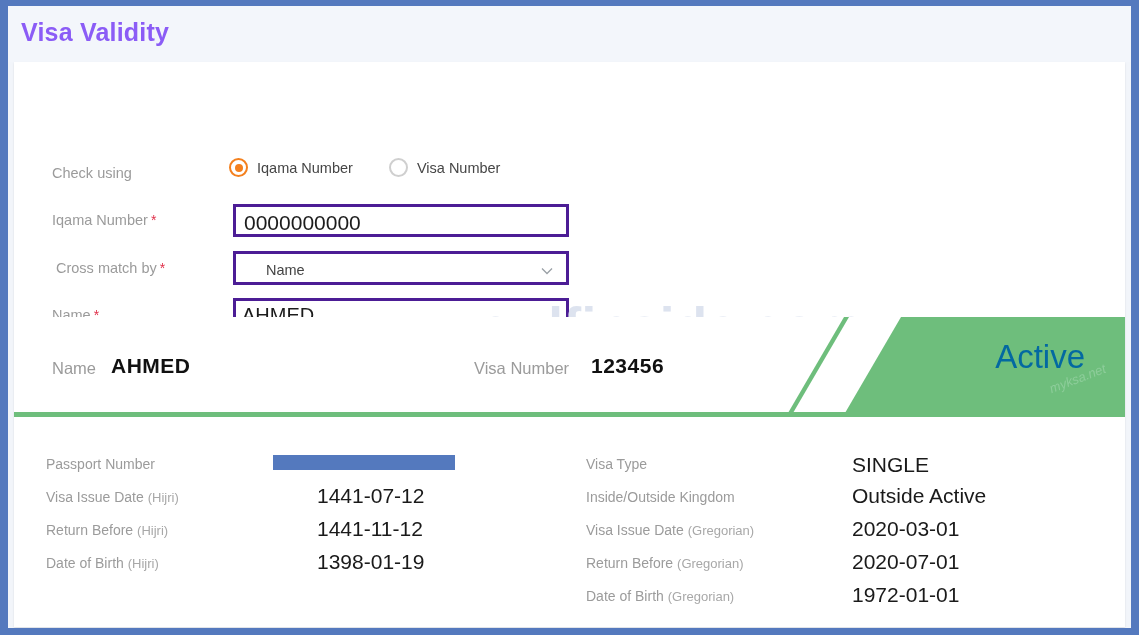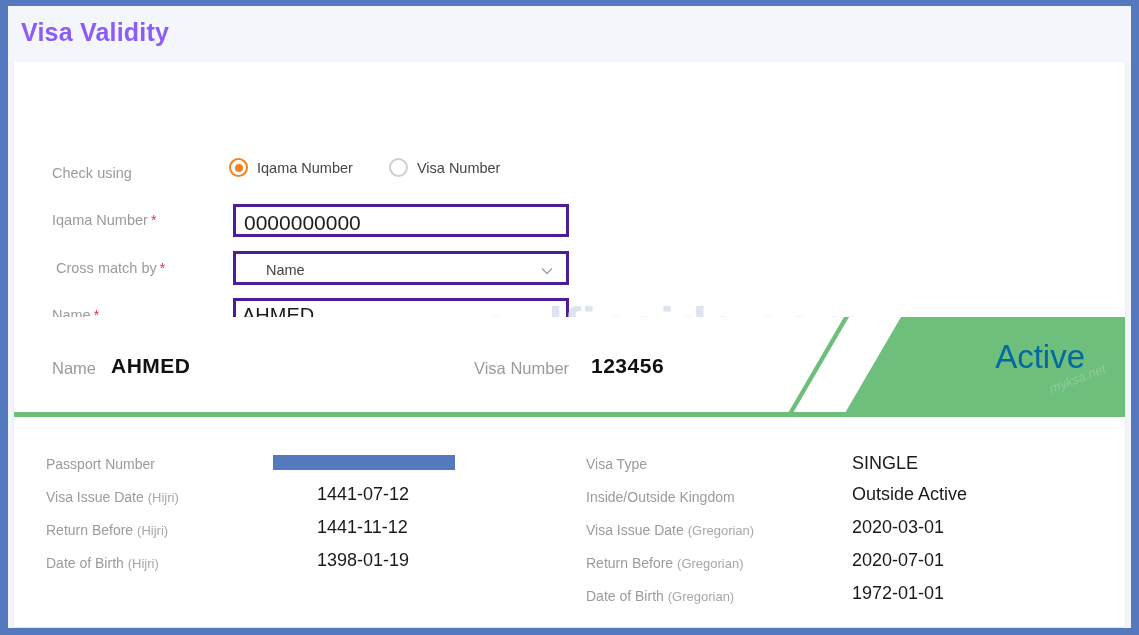--- a/index.html
+++ b/index.html
@@ -198,21 +198,21 @@
   #dcol-left  { left: 0px; width: 555px; }
   #dcol-right { left: 555px; width: 556px; }
   .drow { position: relative; height: 33px; }
   .dlabel {
     position: absolute; left: 32px; top: 6px;
     font-size: 14px; color: #9b9b9b; white-space: nowrap;
   }
   .dlabel .sub { color: #a8a8a8; font-size: 13px; }
   .dvalue {
     position: absolute; top: 1px;
-    font-size: 18px; color: #1a1a1a; white-space: nowrap;
+    font-size: 21px; color: #1a1a1a; white-space: nowrap;
   }
   #dcol-left .dvalue  { left: 303px; }
   #dcol-right .dvalue { left: 283px; }
   #dcol-right .dlabel { left: 17px; }
   #passport-redaction {
     position: absolute;
     left: 259px; top: 5px;
     width: 182px; height: 15px;
     background: #5479be;
   }

